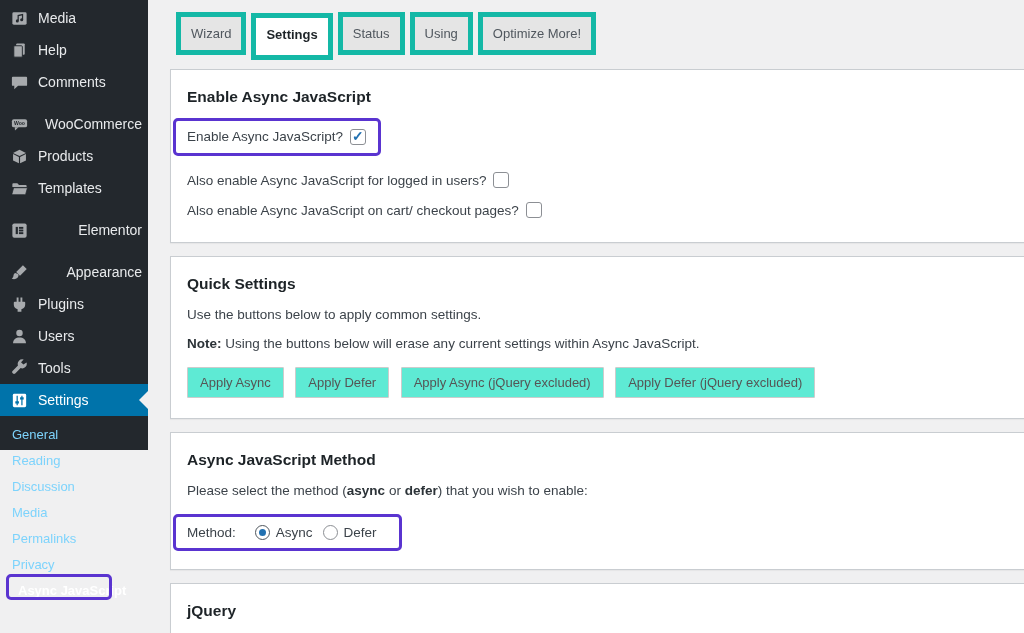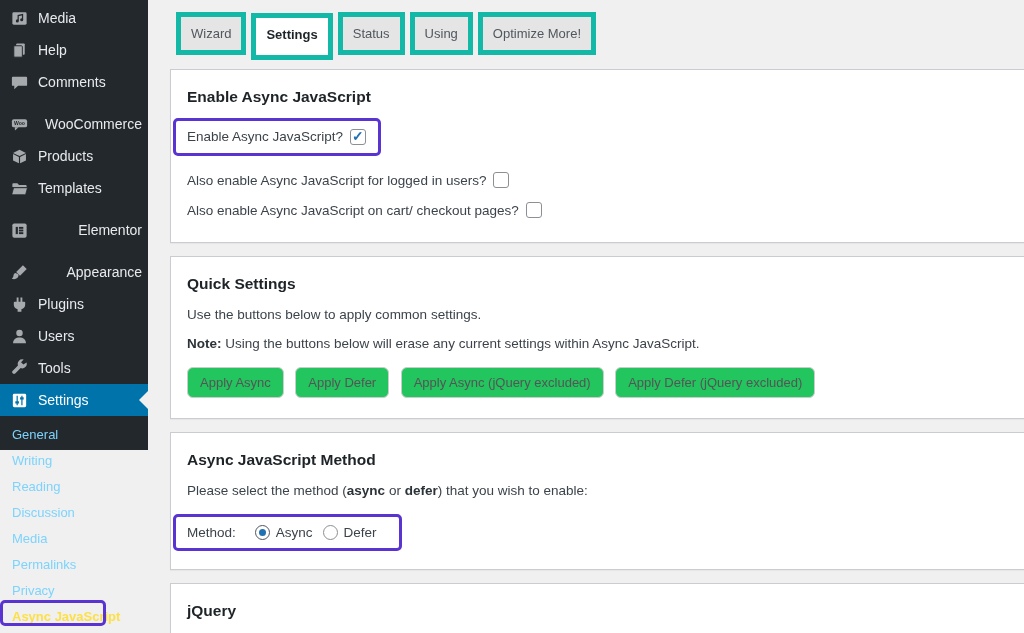--- a/index.html
+++ b/index.html
@@ -27,21 +27,21 @@
   .mi.active { background:#0073aa; color:#fff; font-weight:400; }
   .mi.active::after {
     content:""; position:absolute; right:0; top:50%; margin-top:-9px;
     border:9px solid transparent; border-right-color:#f0f0f1;
   }
   .submenu { padding-top:5px; }
   .smi {
     height:26px; display:flex; align-items:center; padding-left:12px;
     color:#7dd3fc; font-size:13px; cursor:pointer; position:relative;
   }
-  .smi.current { color:#fde047; font-weight:700; }
+  .smi.current { color:#ffffff; font-weight:700;margin-left:6px; }
   .smi .anno {
     position:absolute; left:0; top:-3px; width:106px; height:26px;
     border:3px solid var(--purple); border-radius:5px; pointer-events:none;
   }
 
   
   .content { position:absolute; left:148px; top:0; width:876px; height:633px; overflow:hidden; }
   .inner { width:1270px; }
 
   .tabs { display:flex; align-items:flex-end; gap:5px; margin:12px 0 14px 28px; }
@@ -87,21 +87,21 @@
 
   .anno-box {
     display:inline-flex; align-items:flex-start;
     border:3px solid var(--purple); border-radius:5px;
     padding:8px 12px 8px 11px; margin:2px 0 2px -14px;
     font-size:13.5px; color:#3c434a;
   }
 
   .btn-row { margin:16px 0 4px 0; }
   .btn {
-    display:inline-block; background:#22c55e; border:1px solid #ccc; border-radius:6px;
+    display:inline-block; background:#5eead4; border:1px solid #ccc; border-radius:1px;
     color:#555; font-size:13px; padding:7px 12px; margin-right:7px; cursor:pointer;
     font-family:"Liberation Sans", sans-serif;
   }
 
   .method-opts { display:inline-flex; align-items:center; }
   .method-opts .opt-label { margin:0 10px 0 6px; }
   .method-label { margin-right:19px; }
 
   .clip-line { white-space:nowrap; overflow:hidden; font-size:13.5px; color:#3c434a; line-height:23px; }
   .jq-par { margin-top:12px; }
@@ -235,23 +235,20 @@
             <rect x="11.9" y="5" width="1.3" height="10" fill="#0073aa"></rect>
             <rect x="10.6" y="6.6" width="3.8" height="2.4" fill="#0073aa"></rect>
           </svg>
       </span>
       <span>Settings</span>
     </div>
 
     <div class="submenu">
       <div class="smi">
           <span>General</span>
-        </div>
-      <div class="smi">
-          <span>Writing</span>
         </div>
       <div class="smi">
           <span>Reading</span>
         </div>
       <div class="smi">
           <span>Discussion</span>
         </div>
       <div class="smi">
           <span>Media</span>
         </div>

